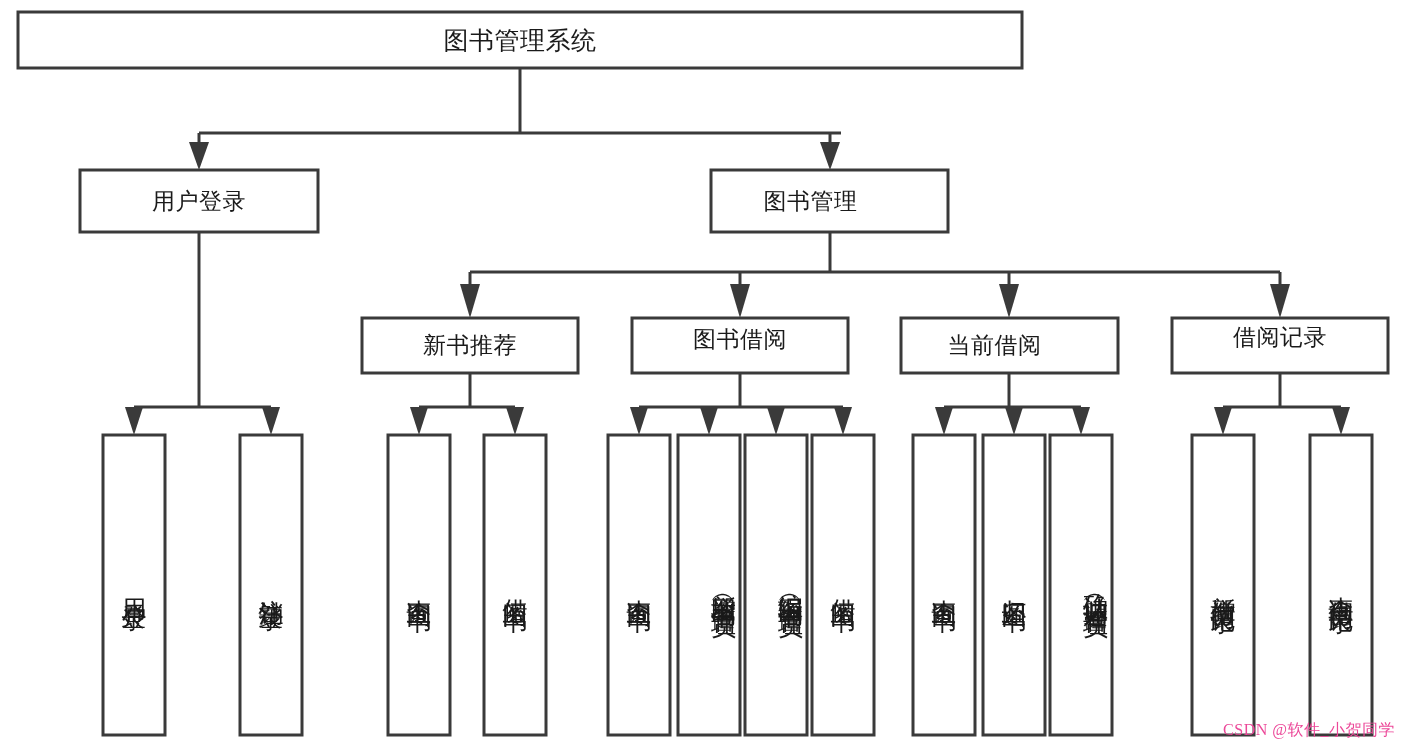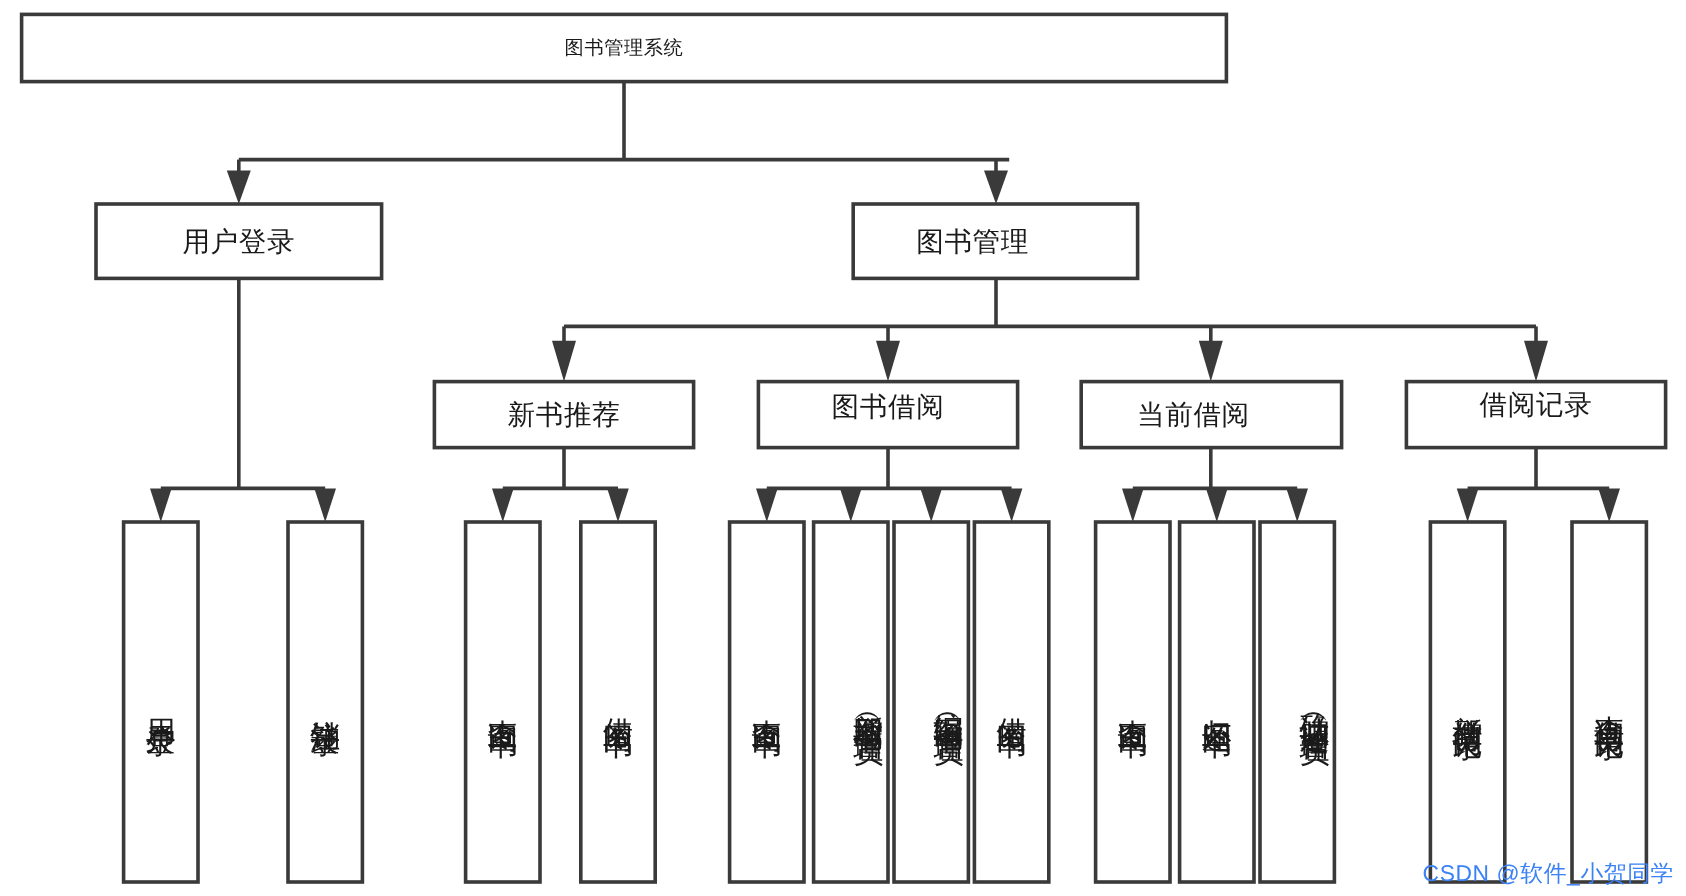--- a/index.html
+++ b/index.html
@@ -48,43 +48,43 @@
     align-items: center;
     justify-content: center;
     pointer-events: none;
     white-space: nowrap;
   }
   .node-label.horizontal {
     font-size: 23px;
     letter-spacing: 0.5px;
   }
   .node-label.root {
-    font-size: 16px;
+    font-size: 25px;
   }
   .node-label.vertical {
     writing-mode: vertical-rl;
     text-orientation: upright;
     font-size: 25px;
     letter-spacing: 3px;
     align-items: flex-start;
     justify-content: center;
     padding-top: 4px;
     box-sizing: border-box;
   }
   .node-label.vertical.center {
     align-items: center;
     padding-top: 0;
   }
   .watermark {
     position: absolute;
     right: 10px;
     bottom: 6px;
-    font-size: 19px;
-    color: #3b82f6;
-    font-family: Liberation Sans, sans-serif;
+    font-size: 16px;
+    color: #ec4899;
+    font-family: Liberation Serif, serif;
     letter-spacing: 0.5px;
     white-space: nowrap;
   }
 </style>
 </head>
 <body>
 
 <div id="diagram-root">
 
   <svg class="diagram-canvas" viewBox="0 0 1405 747">

